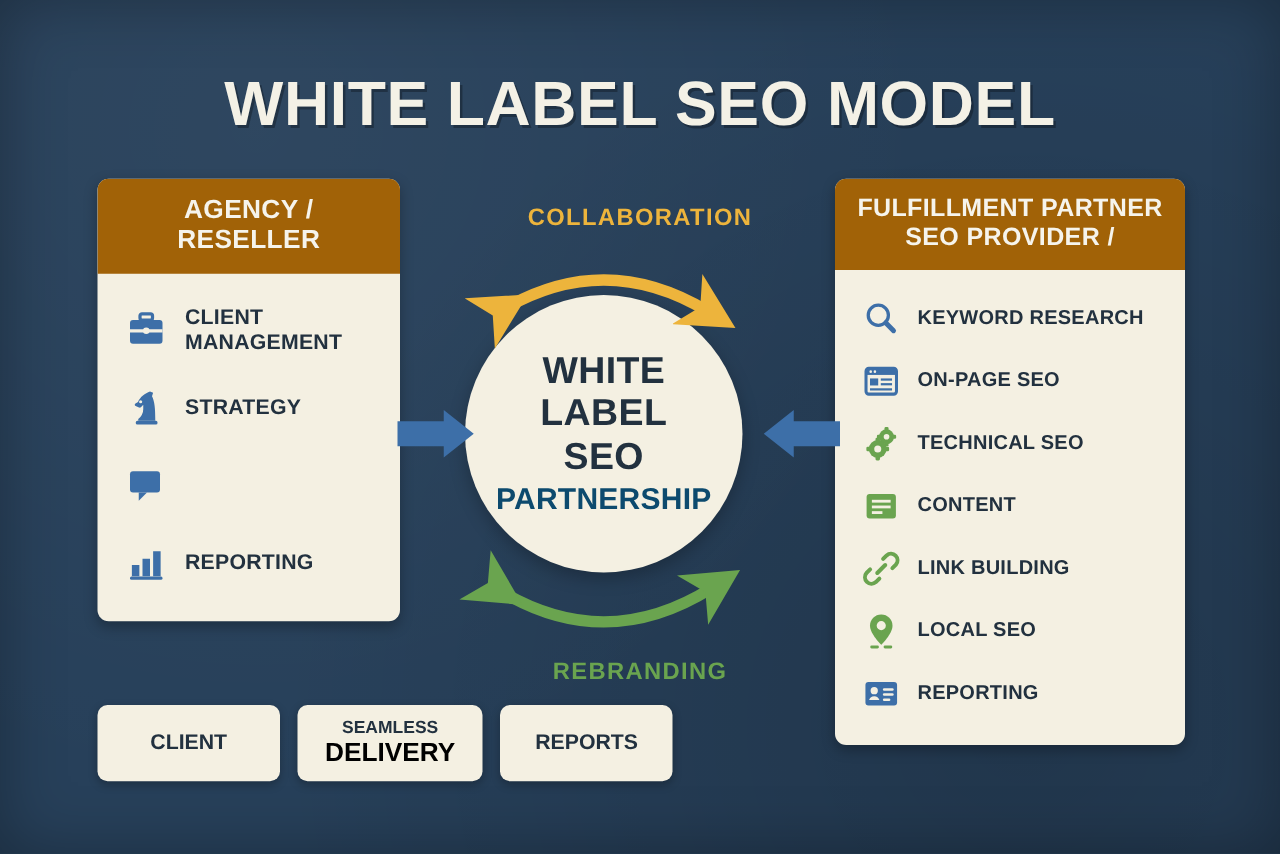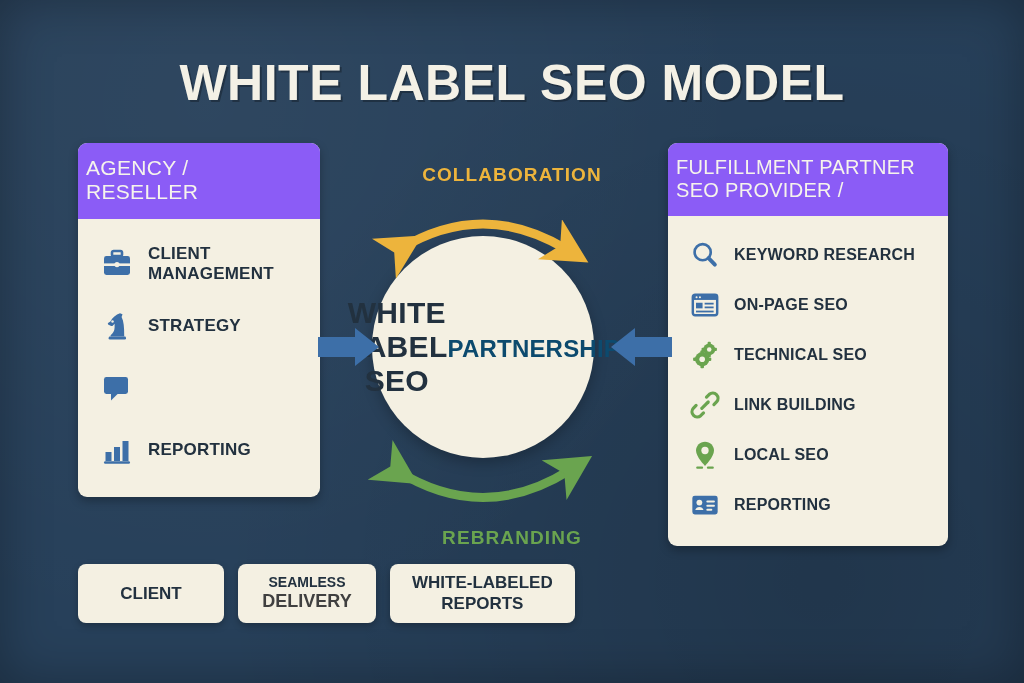--- a/index.html
+++ b/index.html
@@ -33,24 +33,24 @@
 
   
   .panel{
     position:absolute;
     border-radius:9px;
     overflow:hidden;
     box-shadow:0 4px 10px rgba(0,0,0,0.28);
     background:#f4f0e2;
   }
   .panel-head{
-    background:#8b5cf6;
+    background:#a16207;
     color:#f6f4ec;
-    text-align:left;
-    font-weight:normal;
+    text-align:center;
+    font-weight:bold;
     letter-spacing:0.3px;
     line-height:1.16;
     padding:13px 8px 14px;
   }
   .panel-body{
     padding:14px 0 16px;
   }
   #panel-left{ left:78px;  top:143px; width:242px; }
   #panel-left .panel-head{ font-size:21px; }
   #panel-right{ left:668px; top:143px; width:280px; }
@@ -79,21 +79,21 @@
   #panel-right .item .lbl{ font-size:16px; white-space:nowrap; }
 
   
   #hub{
     position:absolute;
     left:372px;top:236px;
     width:222px;height:222px;
     border-radius:50%;
     background:#f4f0e2;
     box-shadow:0 5px 14px rgba(0,0,0,0.25);
-    display:flex;flex-direction:row;
+    display:flex;flex-direction:column;
     align-items:center;justify-content:center;
   }
   #hub .big{
     color:#22313f;font-weight:bold;font-size:30px;
     line-height:1.14;text-align:center;letter-spacing:0.3px;
   }
   #hub .sub{
     color:#0c4a6e;font-weight:bold;font-size:24px;
     margin-top:3px;letter-spacing:0.2px;
   }
@@ -226,20 +226,31 @@
               <rect x="11.1" y="10.8" width="3.8" height="4.6" rx="1.1"></rect>
               <rect x="11.1" y="25.6" width="3.8" height="4.6" rx="1.1"></rect>
               <rect x="3.3" y="18.6" width="4.6" height="3.8" rx="1.1"></rect>
               <rect x="18.1" y="18.6" width="4.6" height="3.8" rx="1.1"></rect>
             </g>
           </svg>
         </span>
         <span class="lbl">TECHNICAL SEO</span>
       </div>
 
+      <div class="item">
+        <span class="ico">
+          <svg viewBox="0 0 32 32" width="30" height="30" aria-hidden="true">
+            <rect x="3.5" y="5.5" width="25" height="21" rx="2.6" fill="#6aa44f"></rect>
+            <rect x="8" y="10.5" width="16" height="2.4" fill="#f4f0e2"></rect>
+            <rect x="8" y="15.4" width="16" height="2.4" fill="#f4f0e2"></rect>
+            <rect x="8" y="20.2" width="9" height="2.4" fill="#f4f0e2"></rect>
+          </svg>
+        </span>
+        <span class="lbl">CONTENT</span>
+      </div>
 
       <div class="item">
         <span class="ico">
           <svg viewBox="0 0 32 32" width="30" height="30" aria-hidden="true">
             <g fill="none" stroke="#6aa44f" stroke-width="3.4" stroke-linecap="round">
               <path d="M12.6 19.6 L19.4 12.8"></path>
               <path d="M17.6 7.6 L20.6 4.6 a5.6 5.6 0 0 1 7.9 7.9 l-3 3"></path>
               <path d="M14.4 24.4 L11.4 27.4 a5.6 5.6 0 0 1 -7.9 -7.9 l3 -3"></path>
             </g>
           </svg>
@@ -308,23 +319,22 @@
   </svg>
 
   <div style="position:absolute;left:78px;top:564px;display:flex;gap:14px;align-items:stretch;">
 
     <div style="background:#f4f0e2;border-radius:8px;padding:13px 26px;min-width:94px;display:flex;flex-direction:column;justify-content:center;align-items:center;box-shadow:0 3px 7px rgba(0,0,0,0.25);">
       <span style="color:#22313f;font-weight:bold;font-size:17px;line-height:1.16;text-align:center;">CLIENT</span>
     </div>
 
     <div style="background:#f4f0e2;border-radius:8px;padding:9px 22px;min-width:94px;display:flex;flex-direction:column;justify-content:center;align-items:center;box-shadow:0 3px 7px rgba(0,0,0,0.25);">
       <span style="color:#22313f;font-weight:bold;font-size:14px;line-height:1.22;text-align:center;">SEAMLESS</span>
-      <span style="color:#404040;font-weight:bold;font-size:18px;line-height:1.22;">DELIVERY</span>
+      <span style="color:#000000;font-weight:bold;font-size:21px;line-height:1.22;">DELIVERY</span>
     </div>
 
     <div style="background:#f4f0e2;border-radius:8px;padding:9px 22px;min-width:94px;display:flex;flex-direction:column;justify-content:center;align-items:center;box-shadow:0 3px 7px rgba(0,0,0,0.25);">
-      <span style="color:#22313f;font-weight:bold;font-size:17px;line-height:1.22;text-align:center;">WHITE-LABELED</span>
       <span style="color:#22313f;font-weight:bold;font-size:17px;line-height:1.22;text-align:left;">REPORTS</span>
     </div>
 
   </div>
 
 </div>
 
 </body></html>

